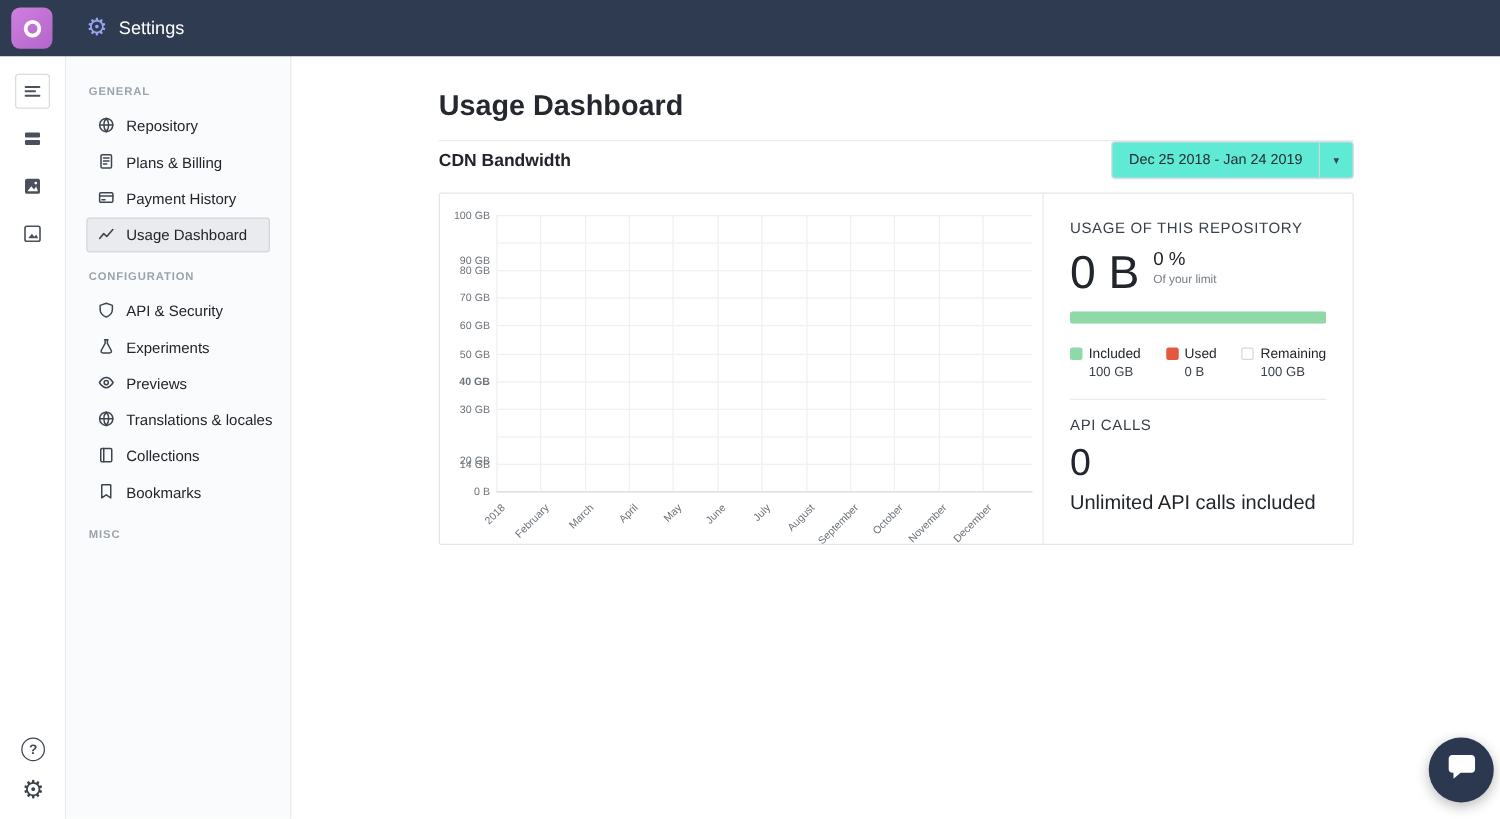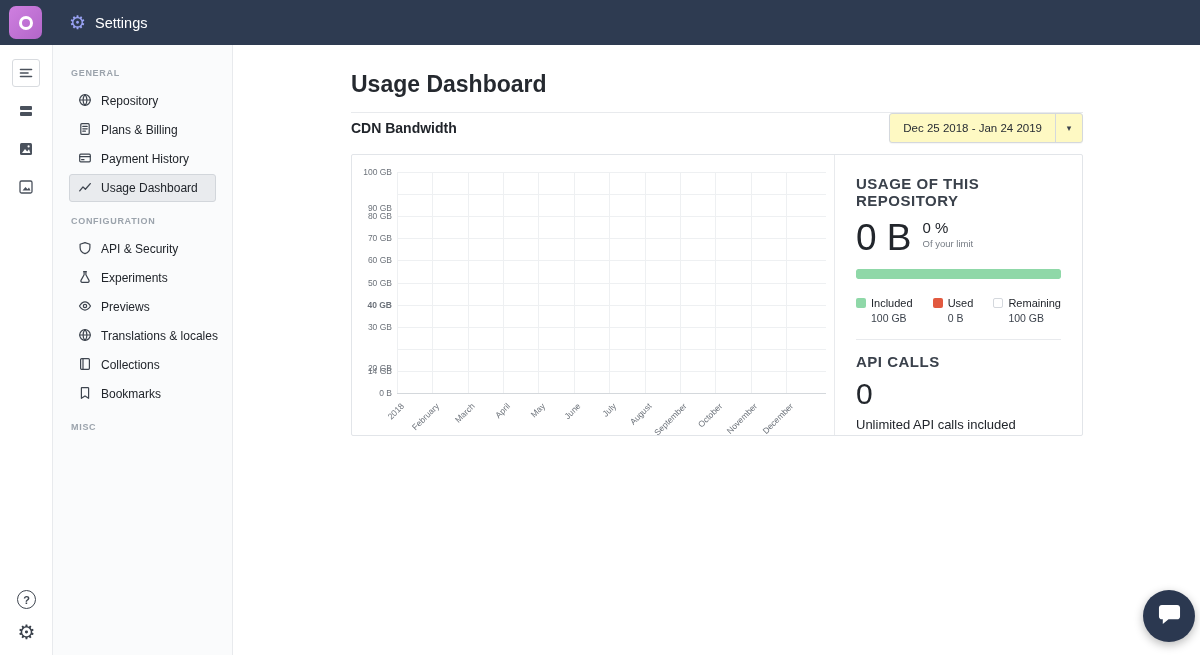--- a/index.html
+++ b/index.html
@@ -42,55 +42,55 @@
   .nav-item svg { flex:none; }
 
   
   .content { position:absolute; top:45px; left:234px; right:0; bottom:0; background:#fff; }
   .container { width:732px; margin:0 auto; padding-top:26px; }
   .page-title { font-size:23px; font-weight:bold; color:#25292f; }
   .divider { border:none; border-top:1px solid #e8eaed; margin-top:14px; }
   .section-row { display:flex; align-items:center; justify-content:space-between; }
   .section-heading { font-size:14px; font-weight:bold; color:#21252b; }
 
-  .date-control { display:flex; align-items:stretch; height:30px; background:#fef9c3;
+  .date-control { display:flex; align-items:stretch; height:30px; background:#5eead4;
                   border:1px solid #d4d8dd; border-radius:3px; cursor:pointer;
                   box-shadow:0 1px 1px rgba(0,0,0,.04); }
   .date-label { display:flex; align-items:center; padding:0 13px; font-size:11.5px; color:#272c33; }
   .date-caret { width:27px; border-left:1px solid #d4d8dd; display:flex; align-items:center;
                 justify-content:center; font-size:9px; color:#3c434d; }
 
   
   .card { display:flex; margin-top:11px; height:282px; background:#fff;
           border:1px solid #e2e5e9; border-radius:2px; }
   .chart { position:relative; flex:1; overflow:hidden; }
   .gridline-h { position:absolute; height:1px; background:#eef0f2; }
   .gridline-h.axis { background:#d4d8dc; }
   .gridline-v { position:absolute; width:1px; background:#eef0f2; }
   .tick-y { position:absolute; left:0; width:40px; text-align:right; font-size:8.5px; color:#6c727a; }
   .tick-x { position:absolute; font-size:8.5px; color:#6c727a; white-space:nowrap;
             transform:rotate(-45deg); transform-origin:100% 0; }
 
   .panel { width:248px; border-left:1px solid #e8eaed; padding:20px 21px 0; }
-  .panel-heading { font-size:15px; font-weight:bold; letter-spacing:.5px; color:#3a414b; }
+  .panel-heading { font-size:12px; font-weight:normal; letter-spacing:.5px; color:#3a414b; }
   .usage-row { display:flex; align-items:flex-start; gap:11px; margin-top:10px; }
   .usage-value { font-size:37px; color:#22262c; line-height:1; }
   .usage-pct { font-size:15px; color:#22262c; }
   .usage-cap { font-size:9.5px; color:#767c84; margin-top:2px; }
   .progress-track { margin-top:13px; height:10px; border-radius:2px; overflow:hidden; }
   .progress { height:10px; background:#8fd8a8; border-radius:2px; }
   .legend { display:flex; justify-content:space-between; margin-top:18px; }
   .legend-item { font-size:11px; color:#22262c; }
   .legend-top { display:flex; align-items:center; gap:5px; }
   .swatch { width:10px; height:10px; border-radius:2px; flex:none; }
   .swatch.remaining { border:1px solid #d4d8dd; }
   .legend-value { margin-left:15px; margin-top:3px; font-size:10.5px; color:#3c434d; }
   .panel-hr { border:none; border-top:1px solid #e8eaed; margin:15px 0 13px; }
   .api-value { font-size:30px; color:#22262c; margin-top:7px; }
-  .api-cap { font-size:13px; color:#22262c; margin-top:6px; }
+  .api-cap { font-size:16px; color:#22262c; margin-top:6px; }
 
   
   .intercom { position:absolute; right:5px; bottom:13px; width:52px; height:52px; border-radius:50%;
               background:#2b3850; display:flex; align-items:center; justify-content:center;
               box-shadow:0 3px 10px rgba(0,0,0,.28); cursor:pointer; }
 </style>
 </head>
 <body>
 
 <header class="topbar">

